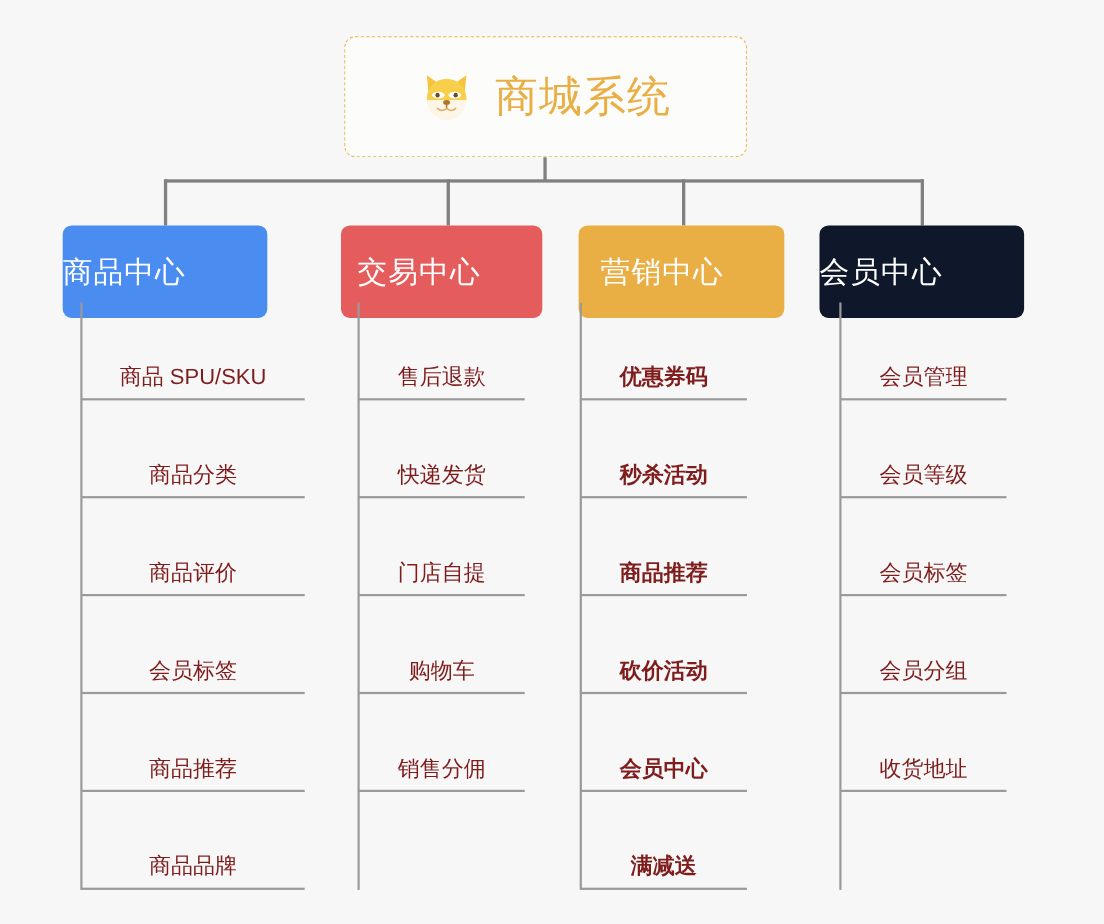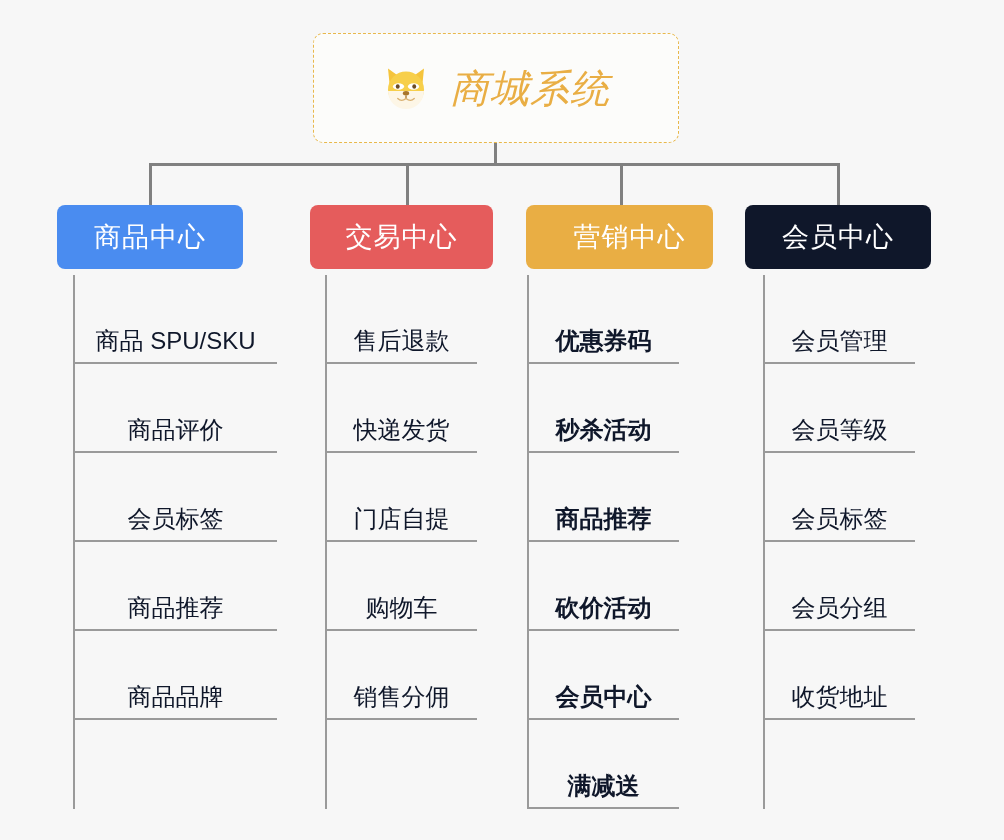--- a/index.html
+++ b/index.html
@@ -30,21 +30,20 @@
     width: 366px;
     height: 110px;
     box-sizing: border-box;
     background: #fcfcfa;
     border: 1px dashed #e8b84b;
     border-radius: 10px;
     display: flex;
     align-items: center;
     justify-content: center;
     gap: 20px;
-    font-style: italic;
   }
   .root-label {
     font-size: 39px;
     color: #e9ae44;
     letter-spacing: 1px;
     line-height: 1;
   }
   .shiba-icon {
     width: 48px;
     height: 48px;
@@ -55,25 +54,24 @@
   .conn {
     position: absolute;
     background: #808080;
   }
   .v-line { width: 3px; }
   .h-line { height: 3px; }
 
   
   .cat-box {
     position: absolute;
-    height: 64px;
+    height: 84px;
     border-radius: 8px;
     display: flex;
     align-items: center;
-    justify-content: center;
     color: #ffffff;
     font-size: 27px;
     letter-spacing: 1px;
     box-sizing: border-box;
   }
 
   
   .leaf-col {
     position: absolute;
     top: 275px;
@@ -90,22 +88,22 @@
     box-sizing: border-box;
     height: 89px;
     display: flex;
     align-items: flex-end;
     justify-content: center;
     padding-bottom: 6px;
     border-bottom: 2px solid #9a9a9a;
     margin-left: 1px;
   }
   .leaf-text {
-    font-size: 24px;
-    color: #0f172a;
+    font-size: 20px;
+    color: #7f1d1d;
     line-height: 1.1;
     white-space: nowrap;
     padding: 0 8px 2px 8px;
   }
 </style>
 </head>
 <body>
 
 <div id="diagram">
 
@@ -134,36 +132,39 @@
   <div class="conn h-line" style="left:150px; top:163px; width:690px;"></div>
 
   <div class="conn v-line" style="left:149px; top:163px; height:42px;"></div>
   <div class="conn v-line" style="left:406px; top:163px; height:42px;"></div>
   <div class="conn v-line" style="left:620px; top:163px; height:42px;"></div>
   <div class="conn v-line" style="left:837px; top:163px; height:42px;"></div>
 
   <div class="cat-box" style="left:57px; top:205px; width:186px; background:#4a8cf0;">
     <span>商品中心</span>
   </div>
-  <div class="cat-box" style="left:310px; top:205px; width:183px; background:#e55c5c;">
+  <div class="cat-box" style="left:310px; top:205px; width:183px; background:#e55c5c;padding-left:15px;">
     <span>交易中心</span>
   </div>
   <div class="cat-box" style="left:526px; top:205px; width:187px; background:#e9ae44;padding-left:20px;">
     <span>营销中心</span>
   </div>
   <div class="cat-box" style="left:745px; top:205px; width:186px; background:#0f172a;">
     <span>会员中心</span>
   </div>
 
   <div class="leaf-col" style="left:73px; width:204px;">
     <div class="spine" style="height:534px;"></div>
     <div class="leaf-item">
       <span class="leaf-text">商品 SPU/SKU</span>
     </div>
     <div class="leaf-item">
+      <span class="leaf-text">商品分类</span>
+    </div>
+    <div class="leaf-item">
       <span class="leaf-text">商品评价</span>
     </div>
     <div class="leaf-item">
       <span class="leaf-text">会员标签</span>
     </div>
     <div class="leaf-item">
       <span class="leaf-text">商品推荐</span>
     </div>
     <div class="leaf-item">
       <span class="leaf-text">商品品牌</span>

